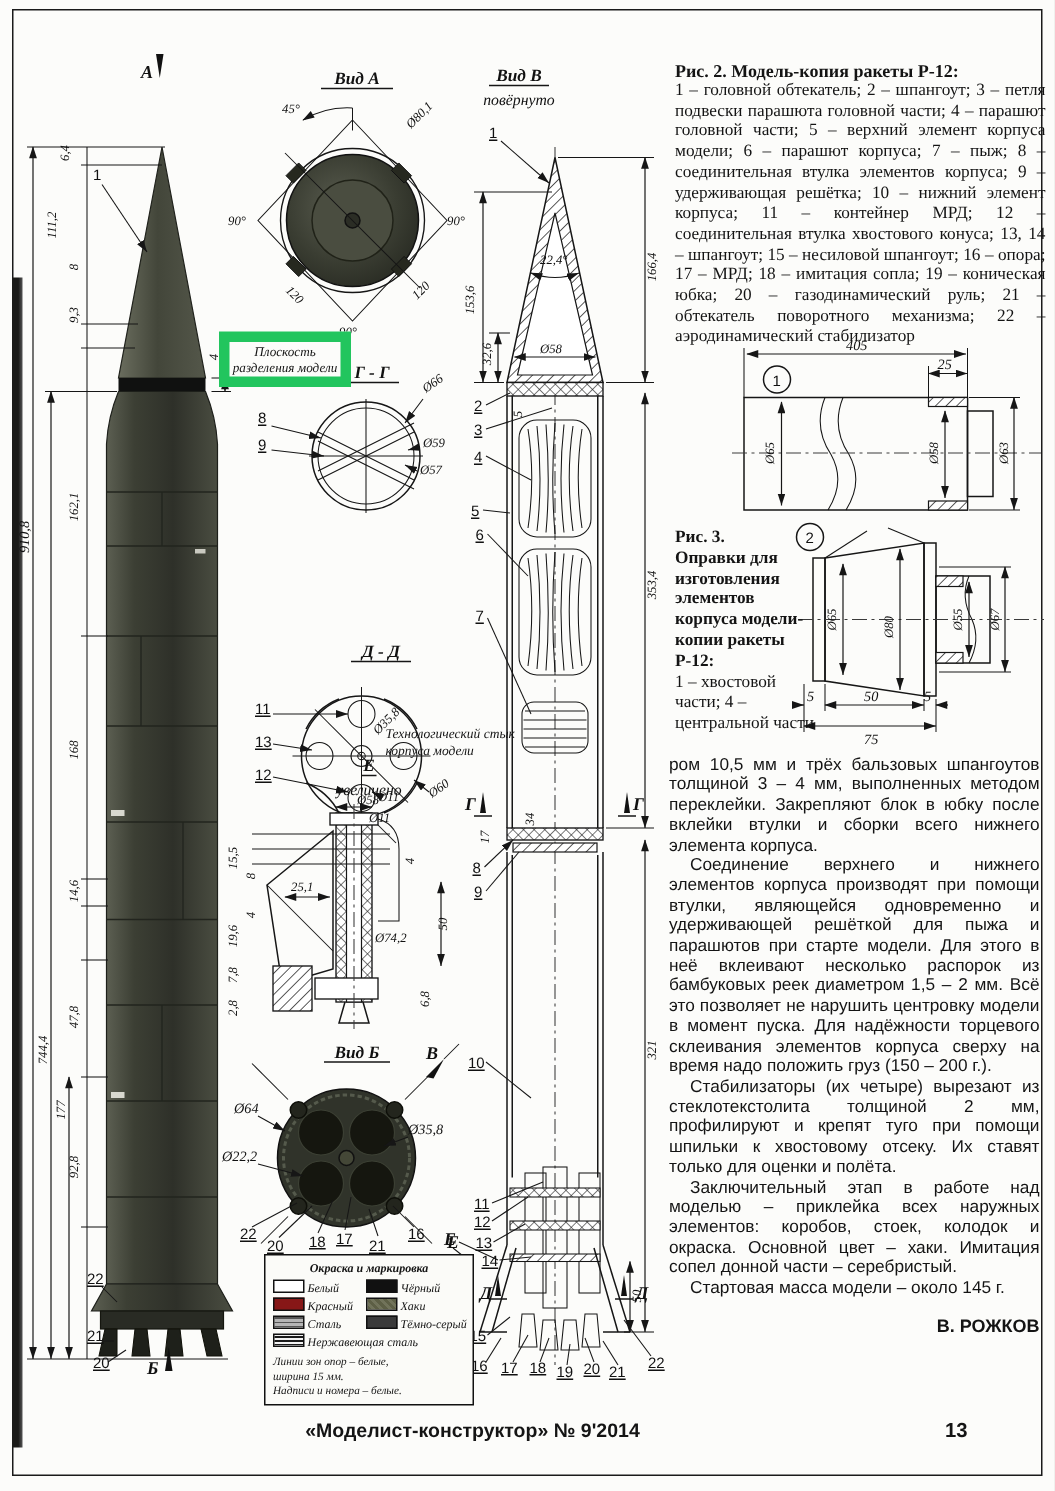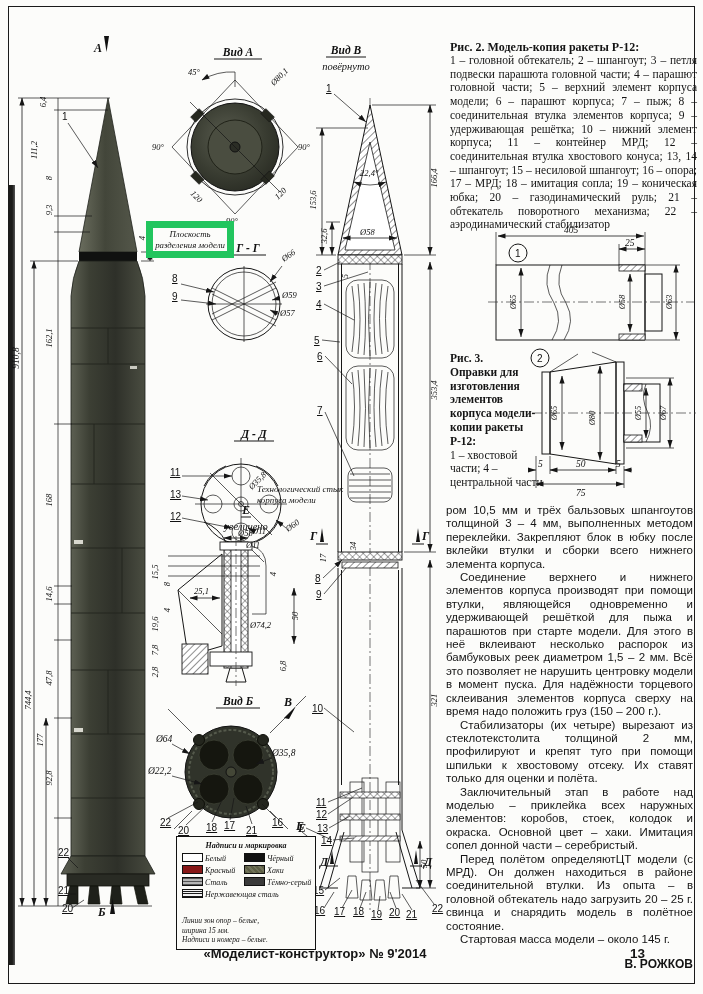--- a/index.html
+++ b/index.html
@@ -36,21 +36,21 @@
   .legend .it{white-space:nowrap;}
   .legend .full{grid-column:1 / span 2;}
   .sw{width:19px;height:7px;border:1px solid #111;display:inline-block;vertical-align:-1px;margin-right:2px;}
   .sw-white{background:#fff}
   .sw-black{background:#111}
   .sw-red{background:#871717}
   .sw-khaki{background:repeating-linear-gradient(45deg,#5d5f45 0 2px,#71735a 2px 4px)}
   .sw-steel{background:repeating-linear-gradient(0deg,#555 0 1px,#b5b5b5 1px 3px)}
   .sw-dark{background:#3a3a3a}
   .sw-inox{background:repeating-linear-gradient(0deg,#1a1a1a 0 1px,#f2f2f2 1px 2.5px)}
-  .legend .note{margin-top:16px;font-size:7.5px;line-height:9.5px;}
+  .legend .note{margin-top:3px;font-size:7.5px;line-height:9.5px;}
   
   svg{position:absolute;overflow:visible;}
   .ln{stroke:#161616;stroke-width:1;fill:none;}
   .tn{stroke:#161616;stroke-width:0.7;fill:none;}
   .dl{stroke:#161616;stroke-width:0.8;fill:none;}
   .ax{stroke:#3a3a3a;stroke-width:0.7;fill:none;stroke-dasharray:10 3 2 3;}
   text{fill:#111;}
   .dim{font:italic 8.5px "Liberation Serif",serif;}
   .dim2{font:italic 9.5px "Liberation Serif",serif;}
   .co{font:10px "Liberation Sans",sans-serif;}
@@ -628,21 +628,21 @@
       <text class="dim2" x="88" y="121">5</text>
       <line class="dl" x1="8" y1="138" x2="96" y2="138" marker-start="url(#maS)" marker-end="url(#maE)"></line>
       <text class="dim2" x="48" y="150">75</text>
     </g>
   </svg>
 
   <div class="plane-note">Плоскость разделения модели</div>
   <div class="tech-note">Технологический стык корпуса модели</div>
 
   <div class="legend">
-    <div class="lt">Надписи и маркировка</div>
+    <div class="lt">Окраска и маркировка</div>
     <div class="rows">
       <span class="it"><span class="sw sw-white"></span><span>Белый</span></span>
       <span class="it"><span class="sw sw-black"></span><span>Чёрный</span></span>
       <span class="it"><span class="sw sw-red"></span><span>Красный</span></span>
       <span class="it"><span class="sw sw-khaki"></span><span>Хаки</span></span>
       <span class="it"><span class="sw sw-steel"></span><span>Сталь</span></span>
       <span class="it"><span class="sw sw-dark"></span><span>Тёмно-серый</span></span>
       <span class="it full"><span class="sw sw-inox"></span><span>Нержавеющая сталь</span></span>
     </div>
     <div class="note">
@@ -661,20 +661,19 @@
     <span class="b">Рис. 3.</span>
     <span class="b">Оправки для изготовления элементов корпуса модели-копии ракеты Р-12:</span>
     <span>1 – хвостовой части; 4 – центральной части</span>
   </div>
 
   <div class="article">
     <p class="first">ром 10,5 мм и трёх бальзовых шпангоутов толщиной 3 – 4 мм, выполненных методом переклейки. Закрепляют блок в юбку после вклейки втулки и сборки всего нижнего элемента корпуса.</p>
     <p>Соединение верхнего и нижнего элементов корпуса производят при помощи втулки, являющейся одновременно и удерживающей решёткой для пыжа и парашютов при старте модели. Для этого в неё вклеивают несколько распорок из бамбуковых реек диаметром 1,5 – 2 мм. Всё это позволяет не нарушить центровку модели в момент пуска. Для надёжности торцевого склеивания элементов корпуса сверху на время надо положить груз (150 – 200 г.).</p>
     <p>Стабилизаторы (их четыре) вырезают из стеклотекстолита толщиной 2 мм, профилируют и крепят туго при помощи шпильки к хвостовому отсеку. Их ставят только для оценки и полёта.</p>
     <p>Заключительный этап в работе над моделью – приклейка всех наружных элементов: коробов, стоек, колодок и окраска. Основной цвет – хаки. Имитация сопел донной части – серебристый.</p>
-    <p>Перед полётом определяютЦТ модели (с МРД). Он должен находиться в районе соединительной втулки. Из опыта – в головной обтекатель надо загрузить 20 – 25 г. свинца и снарядить модель в полётное состояние.</p>
     <p>Стартовая масса модели – около 145 г.</p>
     <div class="author">В. РОЖКОВ</div>
   </div>
 
   <div class="footer-mag">«Моделист-конструктор» № 9'2014</div>
   <div class="footer-pg">13</div>
 </div>
 
 </body></html>

